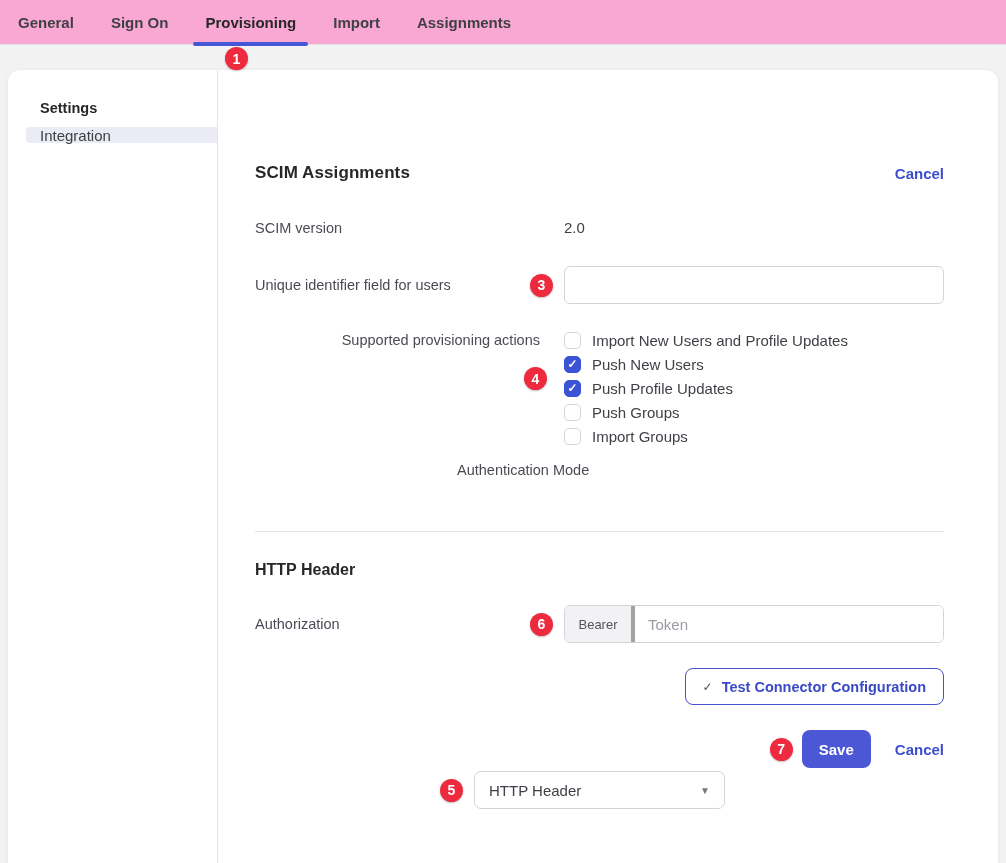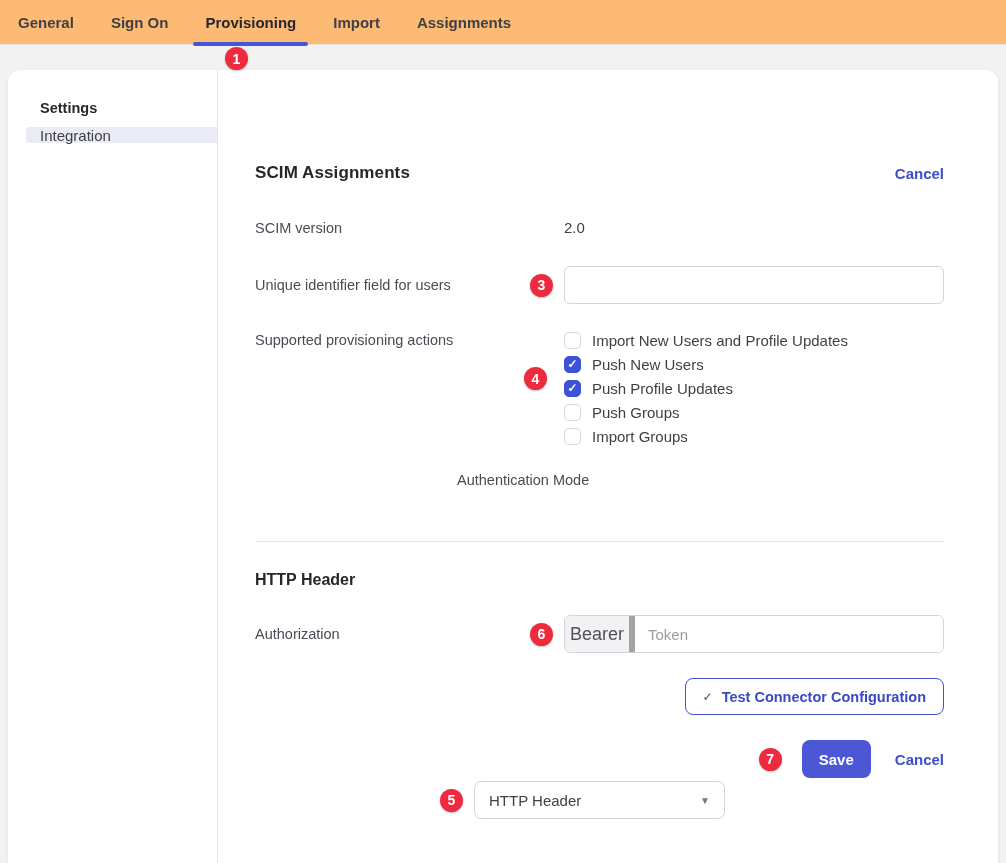--- a/index.html
+++ b/index.html
@@ -6,21 +6,21 @@
   html, body {
     width: 1006px; height: 863px;
     font-family: "Liberation Sans", sans-serif;
     background: #f2f2f3;
     overflow: hidden;
     color: #3f3f46;
   }
   
   .tabbar {
     position: absolute; left: 0; top: 0; width: 1006px; height: 45px;
-    background: #fdba74;
+    background: #f9a8d4;
     border-bottom: 1px solid #e4e4e7;
     display: flex; align-items: stretch;
     padding-left: 6px;
   }
   .tab {
     display: flex; align-items: center;
     padding: 0 12px; margin-right: 13px;
     font-size: 15px; font-weight: 700; color: #3f3f46;
     cursor: pointer; position: relative;
   }
@@ -82,21 +82,21 @@
     width: 285px; flex: 0 0 285px;
     font-size: 14.5px; color: #4b4b55;
   }
   .form-row .control { flex: 1; position: relative; }
   .row-badge {
     position: absolute; left: -34px; top: 50%; margin-top: -11.5px;
   }
   .row-scim-version { height: 22px; margin-bottom: 27px; }
   .row-base-url { height: 38px; margin-bottom: 22px; }
   .row-unique-id { height: 38px; margin-bottom: 24px; }
-  .row-actions { margin-bottom: 24px; align-items: flex-start; }
+  .row-actions { margin-bottom: 14px; align-items: flex-start; text-align: right; }
   .row-actions .label { padding-top: 4px; }
   .row-auth-mode { height: 38px; flex-direction: column; }
   .value-text { font-size: 15px; color: #3f3f46; }
   .text-input {
     width: 100%; height: 38px;
     border: 1px solid #d4d4d8; border-radius: 6px;
     padding: 0 13px; font-size: 15px; color: #3f3f46;
     font-family: "Liberation Sans", sans-serif;
     background: #ffffff; outline: none;
   }
@@ -134,23 +134,23 @@
     font-size: 16px; font-weight: 700; color: #27272a;
   }
   .row-authorization { height: 38px; margin-top: 24px; }
   .input-group {
     display: flex; width: 100%; height: 38px;
     border: 1px solid #d4d4d8; border-radius: 6px; overflow: hidden;
     background: #ffffff;
   }
   .input-prefix {
     width: 70px; flex: 0 0 70px; background: #f2f2f4;
-    border-right: 6px solid #a3a3a3;
+    border-right: 4px solid #a3a3a3;
     display: flex; align-items: center; justify-content: center;
-    font-size: 18px; color: #52525b;
+    font-size: 13px; color: #52525b;
   }
   .input-group input {
     border: none; flex: 1; padding: 0 13px; font-size: 15px;
     color: #3f3f46; outline: none;
     font-family: "Liberation Sans", sans-serif;
   }
   .input-group input::placeholder { color: #9b9ba3; }
   .test-row { display: flex; justify-content: flex-end; margin-top: 25px; }
   .test-button {
     height: 37px; padding: 0 17px;
@@ -158,21 +158,21 @@
     color: #3a49c8; font-size: 14.5px; font-weight: 700;
     display: flex; align-items: center; gap: 9px; cursor: pointer;
     font-family: "Liberation Sans", sans-serif;
   }
   .test-button .check-icon { color: #52525b; font-size: 12px; font-weight: 400; }
   .footer-row {
     display: flex; justify-content: flex-end; align-items: center;
     margin-top: 25px; gap: 8px;
   }
   .save-button {
-    height: 38px; padding: 0 17px; margin-left: 12px;
+    height: 38px; padding: 0 17px; margin-left: 1px;
     background: #4b57d4; border: none; border-radius: 8px;
     color: #ffffff; font-size: 15px; font-weight: 700; cursor: pointer;
     font-family: "Liberation Sans", sans-serif;
   }
   .footer-cancel { margin-left: 16px; }
 </style>
 </head>
 <body>
 
 <nav class="tabbar">

